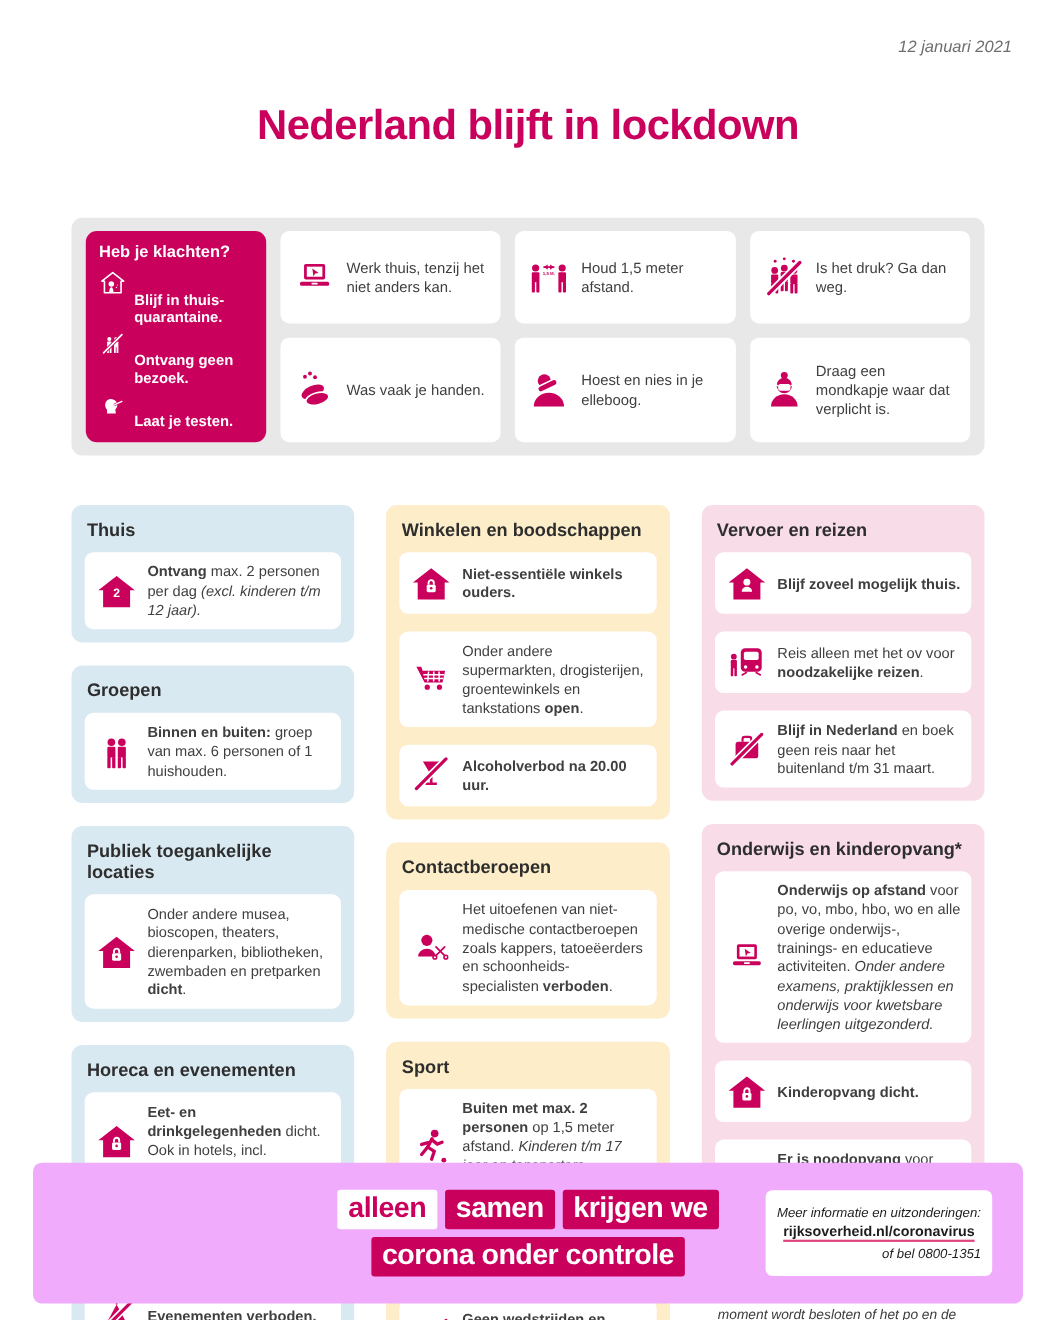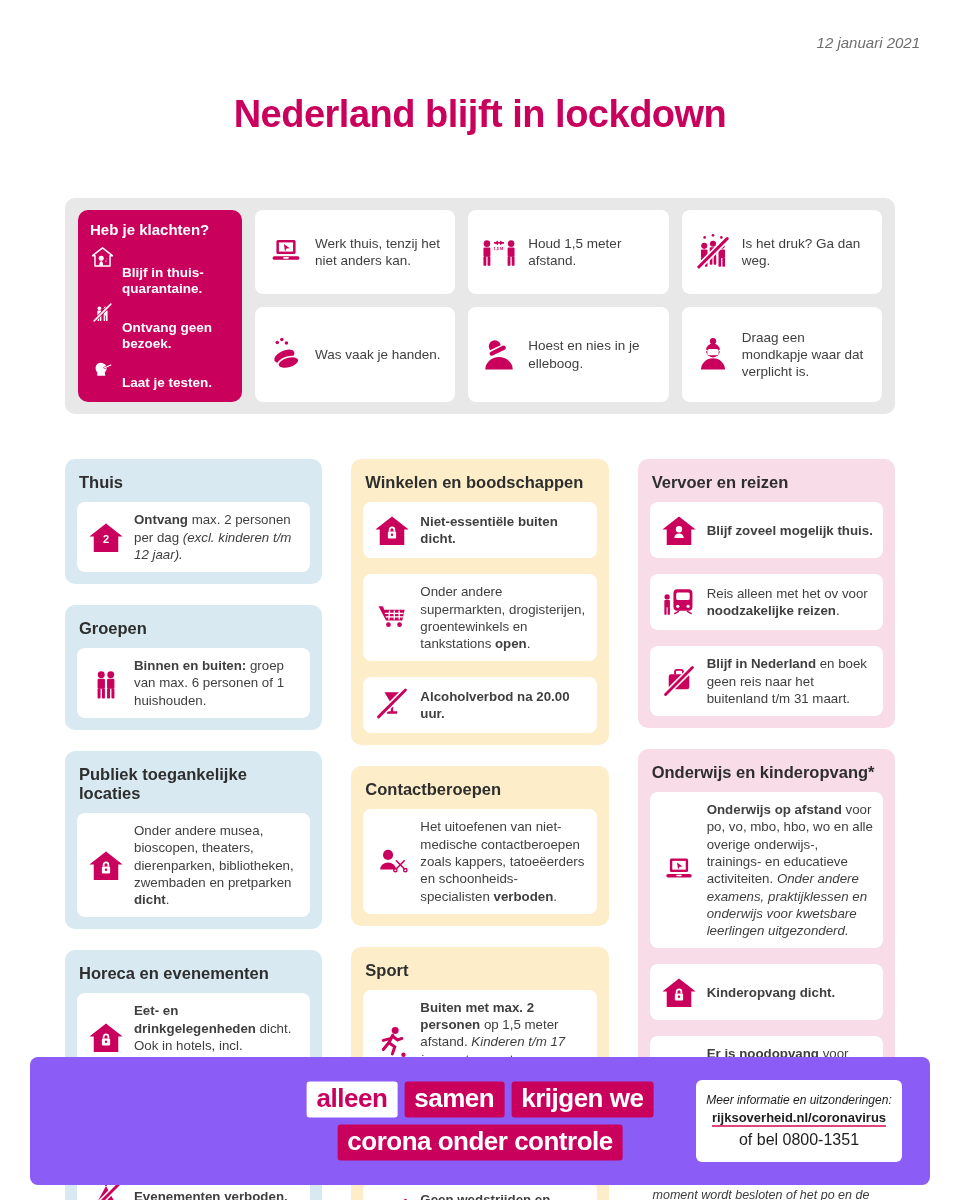--- a/index.html
+++ b/index.html
@@ -41,36 +41,36 @@
   .card + .card { margin-top: 16px; }
   .card .icon { width: 38px; min-width: 38px; height: 38px; color:#ca005d; }
   .card p { font-size: 13.3px; line-height: 1.3; color:#3f3f3f; }
   .sb { font-weight: bold; }
   .si { font-style: italic; }
   .footnote { display:flex; gap: 7px; margin-top: -4px; padding: 0 3px;
               font-style: italic; font-size: 12.5px; line-height: 1.35; color:#3c3c3c; }
 
   
   .footer { position:absolute; left:30px; right:30px; bottom:15px; height:128px;
-            background:#8b5cf6; border-radius: 8px; }
+            background:#f0abfc; border-radius: 8px; }
   .slogan { position:absolute; left:50%; top:50%; transform:translate(-50%,-50%);
             text-align:center; width:max-content; }
   .slogan-row { display:flex; gap:7px; justify-content:center; }
   .slogan-row + .slogan-row { margin-top: 7px; }
   .chip { font-weight:bold; font-size:26px; padding: 1px 10px 4px; border-radius:3px;
           letter-spacing:-0.5px; }
   .chip-magenta { background:#ca005d; color:#fff; }
   .chip-white   { background:#fff; color:#ca005d; }
   .info-box { position:absolute; right:28px; top:50%; transform:translateY(-50%);
               background:#fff; border-radius:6px; width:206px; padding: 13px 10px;
               text-align:center; color:#1d1d1d; }
   .info-box .l1 { font-style:italic; font-size:12px; }
   .info-box .lk { display:inline-block; font-weight:bold; font-size:13px; color:#1d1d1d;
                   text-decoration:none; border-bottom: 2px solid #e0447e; margin:3px 0 4px; }
-  .info-box .l3 { font-size:16px; }
+  .info-box .l3 { font-style:italic; font-size:12px;text-align:right; }
 
   .icon svg { width:100%; height:100%; display:block; }
   .hidden-defs { position:absolute; width:0; height:0; overflow:hidden; }
 </style>
 </head>
 <body>
 
 <svg class="hidden-defs" aria-hidden="true">
   <defs>
     <g id="pers">
@@ -290,21 +290,21 @@
   <div class="col">
     <div class="section theme-cream">
       <h2>Winkelen en boodschappen</h2>
       <div class="card">
         <span class="icon">
             <svg viewBox="0 0 48 48" fill="currentColor">
               <use href="#house" x="24" y="26"></use>
               <use href="#lockw" x="24" y="26.5"></use>
             </svg>
           </span>
-        <p><span class="sb">Niet-essentiële buiten dicht.</span></p>
+        <p><span class="sb">Niet-essentiële winkels ouders.</span></p>
       </div>
       <div class="card">
         <span class="icon">
             <svg viewBox="0 0 48 48" fill="currentColor">
               <path d="M7,9 h5.6 l1.6,4.5 H40 l-3,13.5 H16.4 Z"></path>
               <g stroke="#fff" stroke-width="1.7">
                 <line x1="21" y1="14.5" x2="20" y2="26"></line>
                 <line x1="27" y1="14.5" x2="26.8" y2="26"></line>
                 <line x1="33" y1="14.5" x2="33.2" y2="26"></line>
                 <line x1="15" y1="18.2" x2="38.6" y2="18.2"></line>

